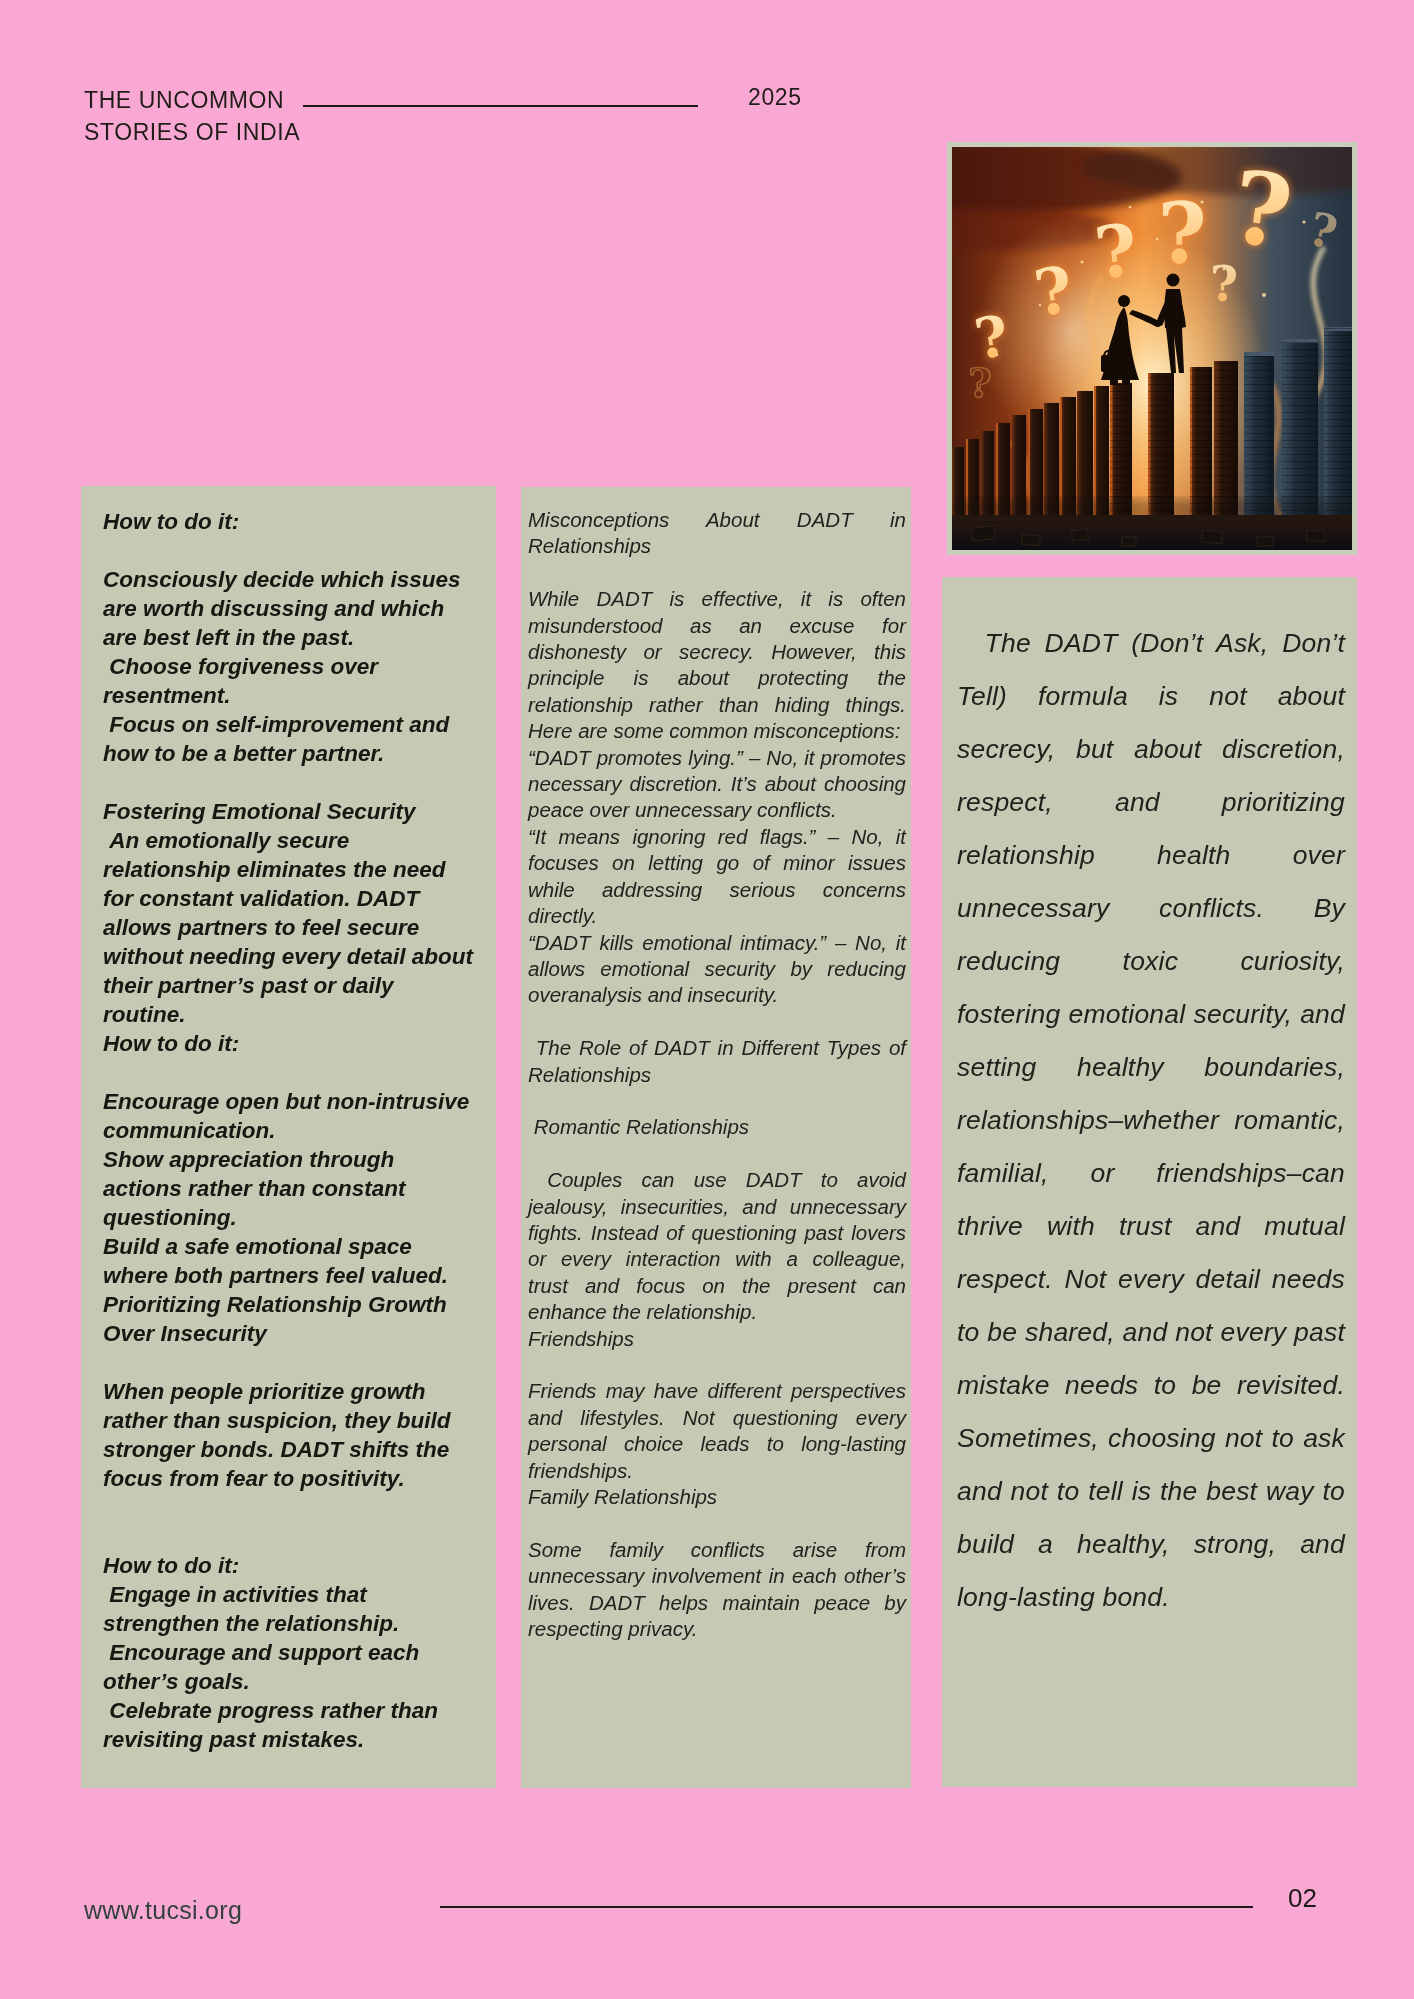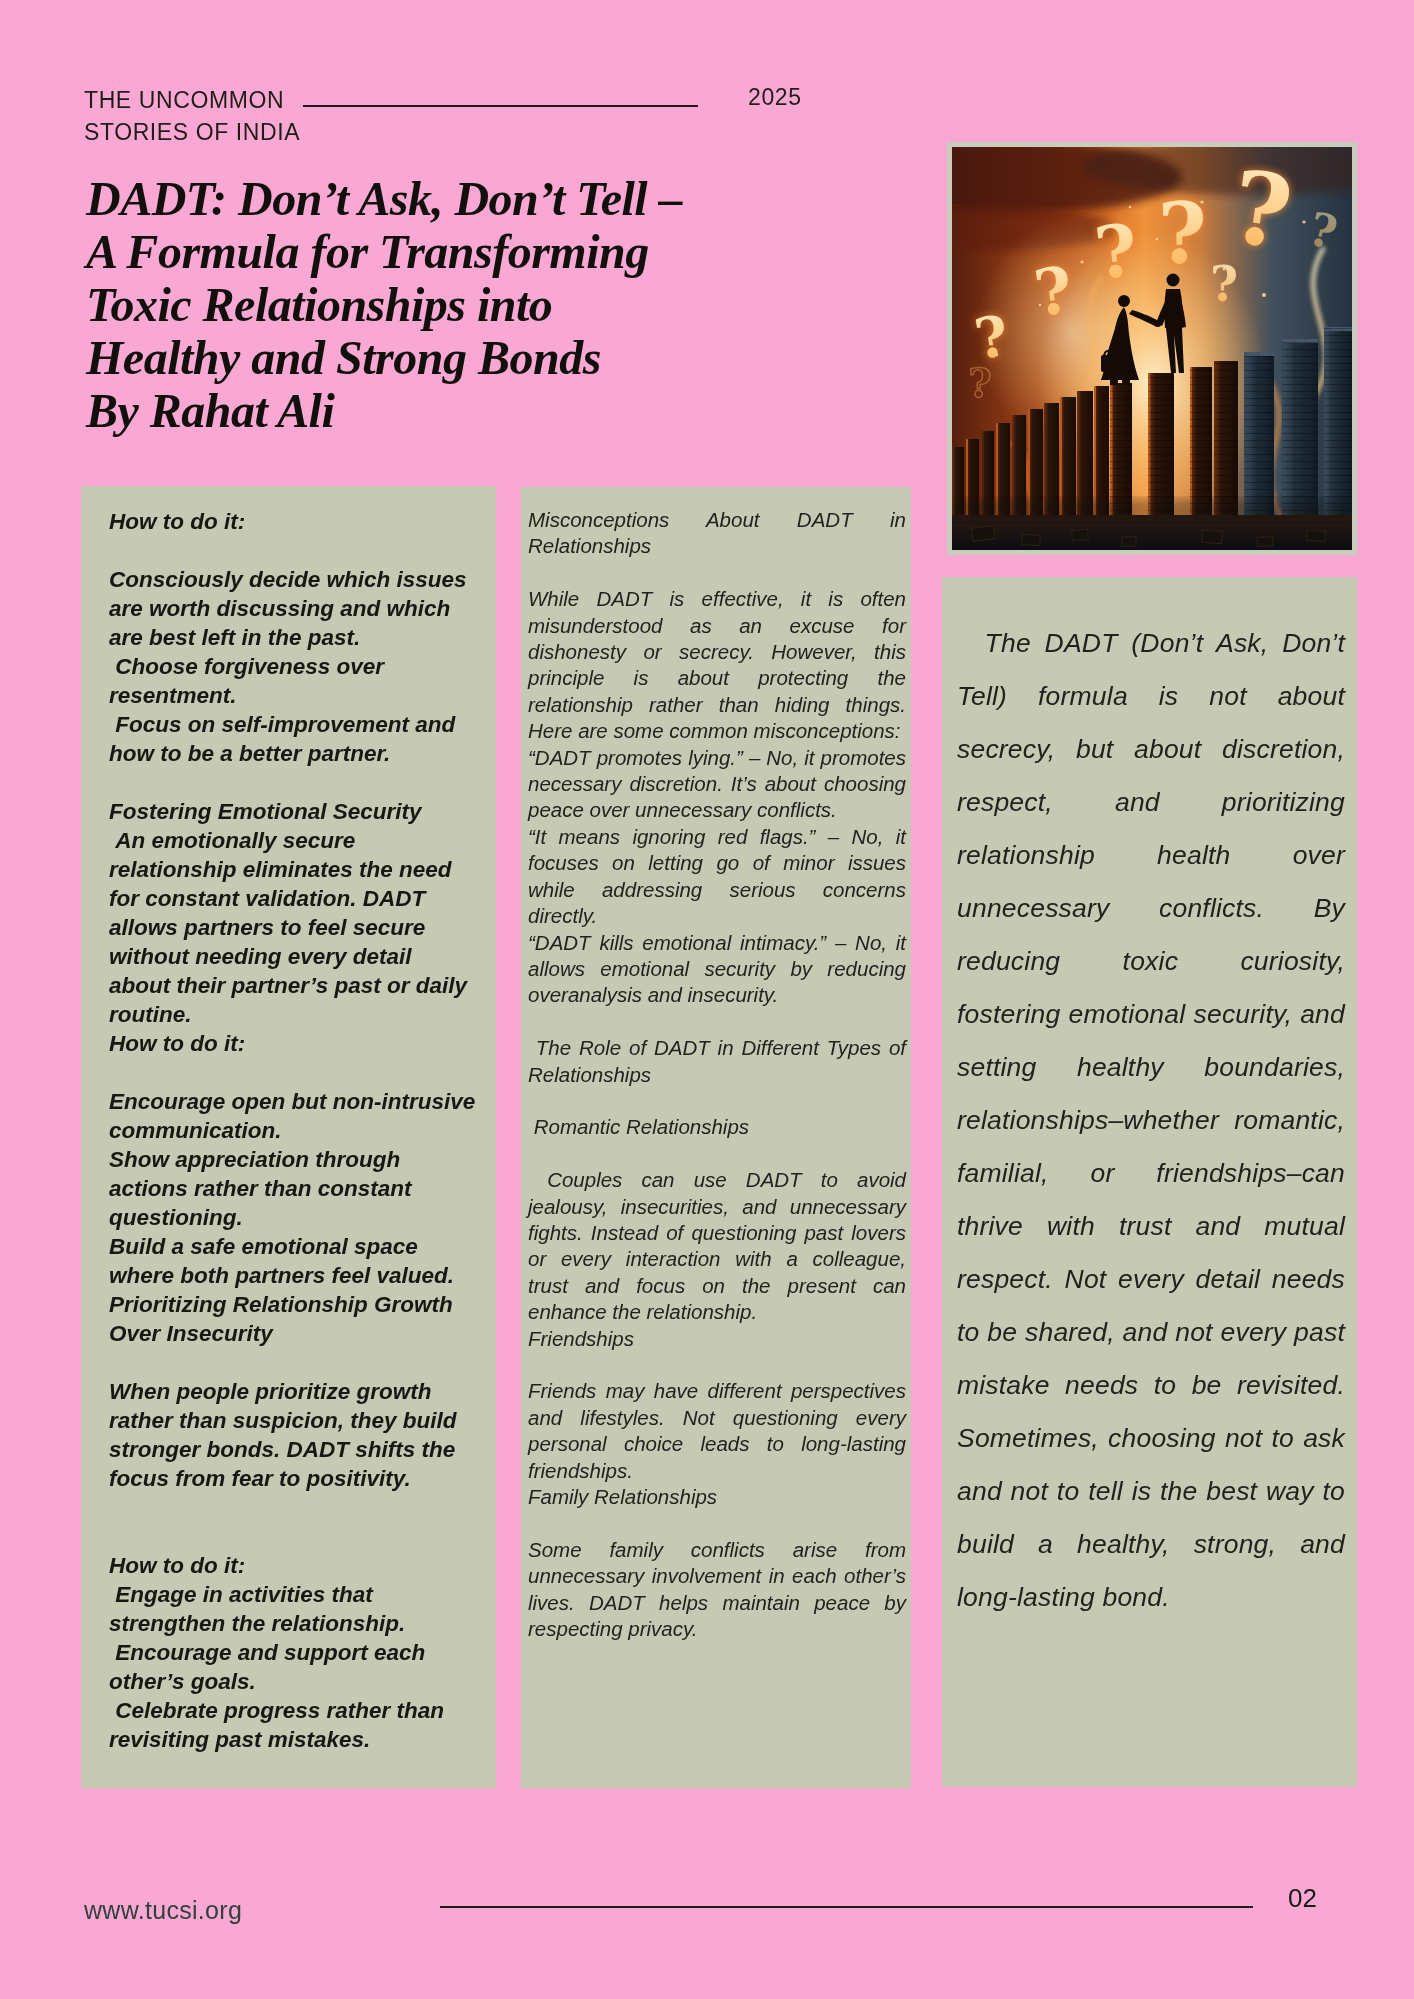--- a/index.html
+++ b/index.html
@@ -17,21 +17,21 @@
          font-family:"Liberation Serif",serif;font-style:italic;font-weight:700;
          font-size:48px;line-height:53px;letter-spacing:-.5px;color:#12100c;white-space:pre-line;}
 
   
   .hero{position:absolute;left:947px;top:142px;width:400px;height:403px;margin:0;
         border:5px solid #c9cdbb;background:#2a1c12;}
   .hero svg{display:block;width:100%;height:100%;}
 
   
   .col{position:absolute;background:#c6cab4;overflow:hidden;box-sizing:border-box;}
-  .col1{left:81px;top:486px;width:415px;height:1302px;padding:21px 20px 20px 28px;}
+  .col1{left:81px;top:486px;width:415px;height:1302px;padding:21px 20px 20px 22px;}
   .col1 .txt{font-weight:700;font-style:italic;font-size:22.5px;line-height:29px;
              color:#191712;white-space:pre-line;}
   .col2{left:521px;top:487px;width:390px;height:1301px;padding:20px 5px 18px 7px;}
   .col2 .txt{font-style:italic;font-size:20.5px;line-height:26.4px;color:#22221e;
              text-align:justify;white-space:pre-line;}
   .col3{left:942px;top:577px;width:415px;height:1210px;padding:40px 12px 20px 15px;}
   .c3head{font-style:italic;font-size:27px;line-height:40px;color:#20201b;margin-bottom:44px;}
   .c3body{font-style:italic;font-size:26.5px;line-height:53px;color:#22221d;
           text-align:justify;white-space:pre-line;letter-spacing:.2px;}
 
@@ -43,25 +43,20 @@
 </head>
 <body>
 
 <div class="page">
 
   <div class="masthead">THE UNCOMMON
 STORIES OF INDIA</div>
   <div class="head-rule"></div>
   <div class="year">2025</div>
 
-  <h1 class="title">DADT: Don’t Ask, Don’t Tell –
-A Formula for Transforming
-Toxic Relationships into
-Healthy and Strong Bonds
-By Rahat Ali</h1>
 
   <figure class="hero">
     <svg viewBox="0 0 400 403" preserveAspectRatio="none">
       <defs>
         <linearGradient id="sky" x1="0" y1="0" x2="1" y2="0">
           <stop offset="0" stop-color="#571f0e"></stop>
             <stop offset=".28" stop-color="#b34b16"></stop>
           <stop offset=".48" stop-color="#f0913a"></stop>
             <stop offset=".62" stop-color="#c97c3e"></stop>
           <stop offset=".8" stop-color="#41505c"></stop>

